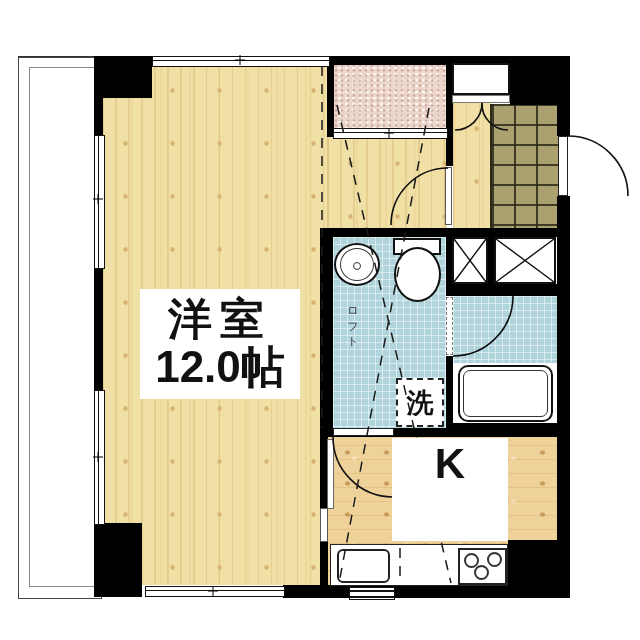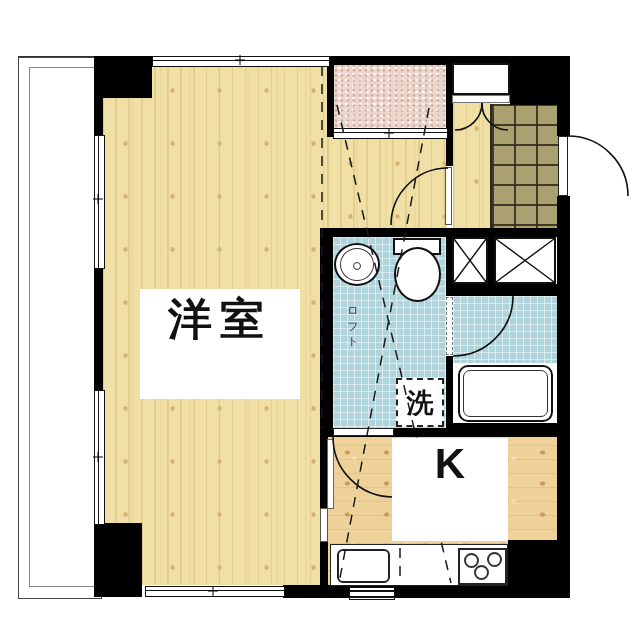--- a/index.html
+++ b/index.html
@@ -166,20 +166,21 @@
       <path d="M 235,60 H 245 M 240,55 V 65"></path>
       <path d="M 384,133 H 394 M 389,128 V 138"></path>
       <path d="M 93,199 H 103 M 98,194 V 204"></path>
       <path d="M 93,457 H 103 M 98,452 V 462"></path>
       <path d="M 208,591 H 218 M 213,586 V 596"></path>
     </g>
   </svg>
 
   <div class="labelbox" style="left:140px;top:289px;width:160px;height:104px;padding-top:6px;">
     <div class="room-title">洋室</div>
+    <div class="room-size">12.0帖</div>
   </div>
 
   <div class="labelbox" style="left:392px;top:438px;width:116px;height:99px;padding-top:4px;">
     <div class="k-title">K</div>
   </div>
 
   <div class="loft" style="left:347px;top:300px;height:50px;">ロフト</div>
 
   <div class="laundry" style="left:396px;top:378px;width:48px;height:49px;">
     <span>洗</span>

